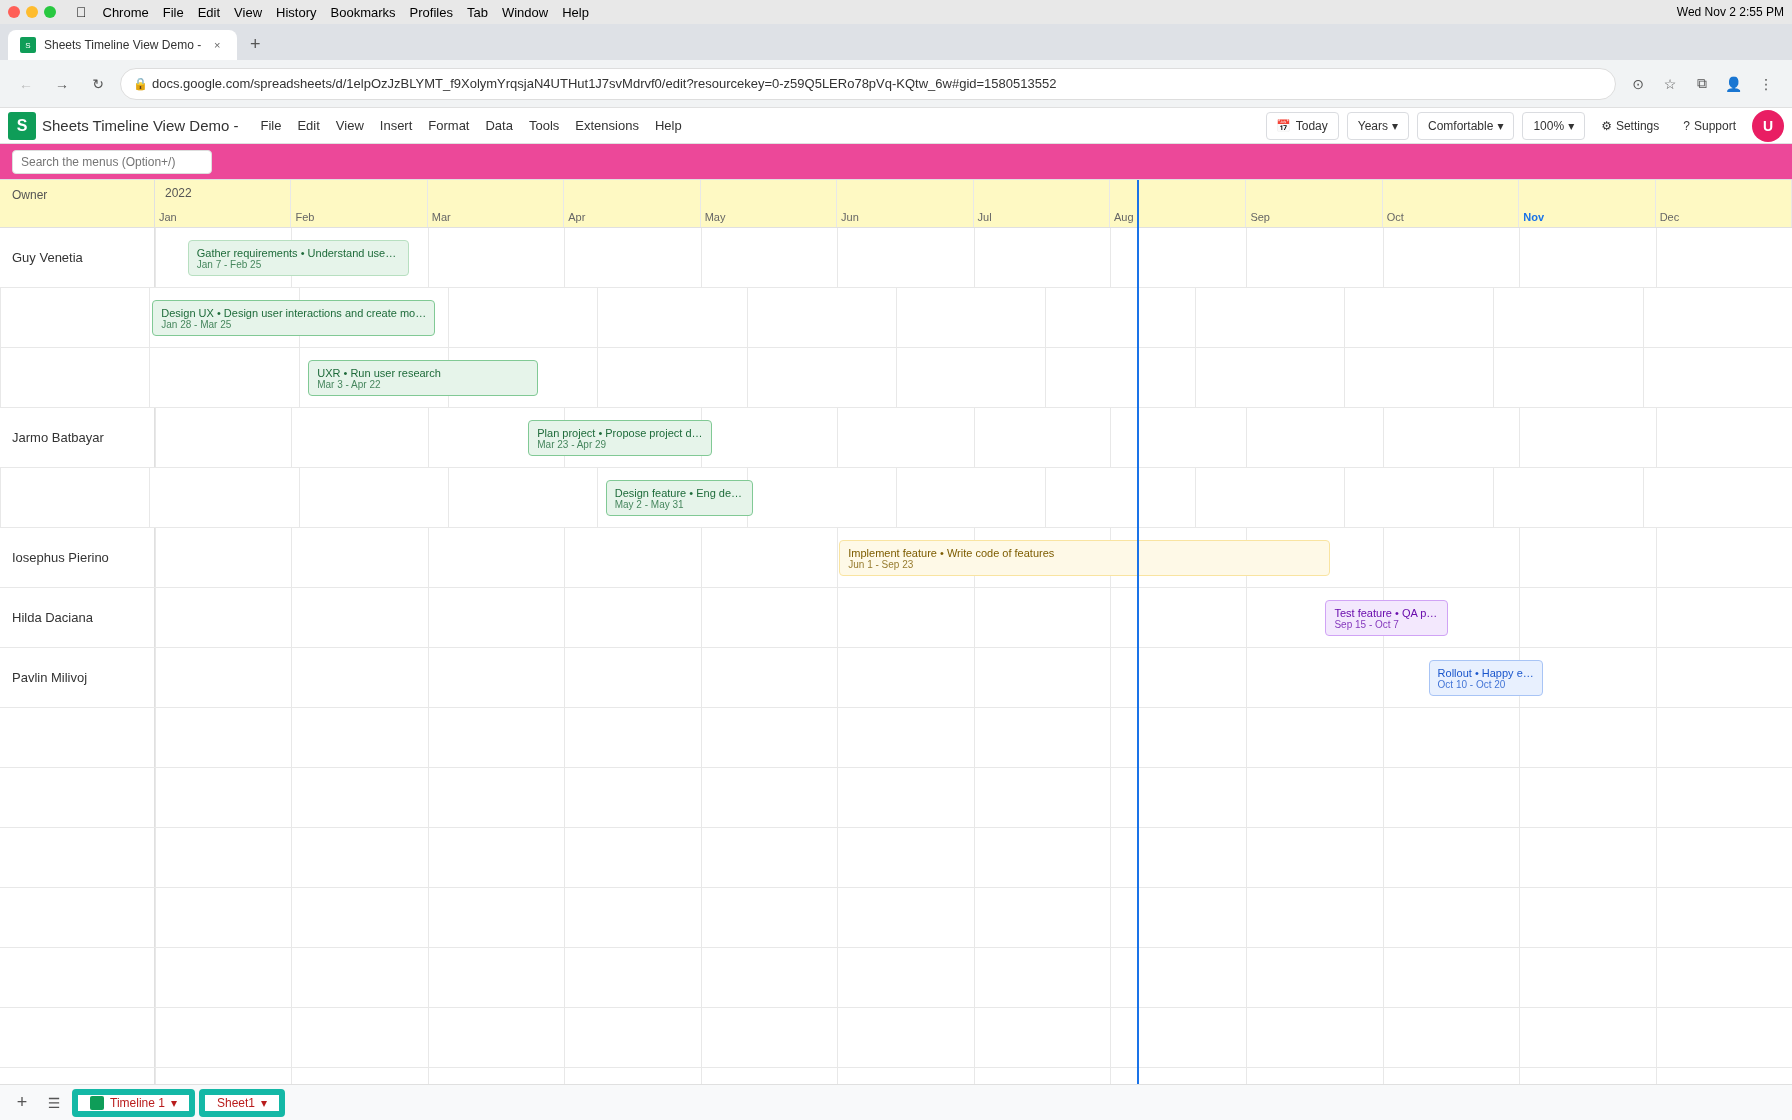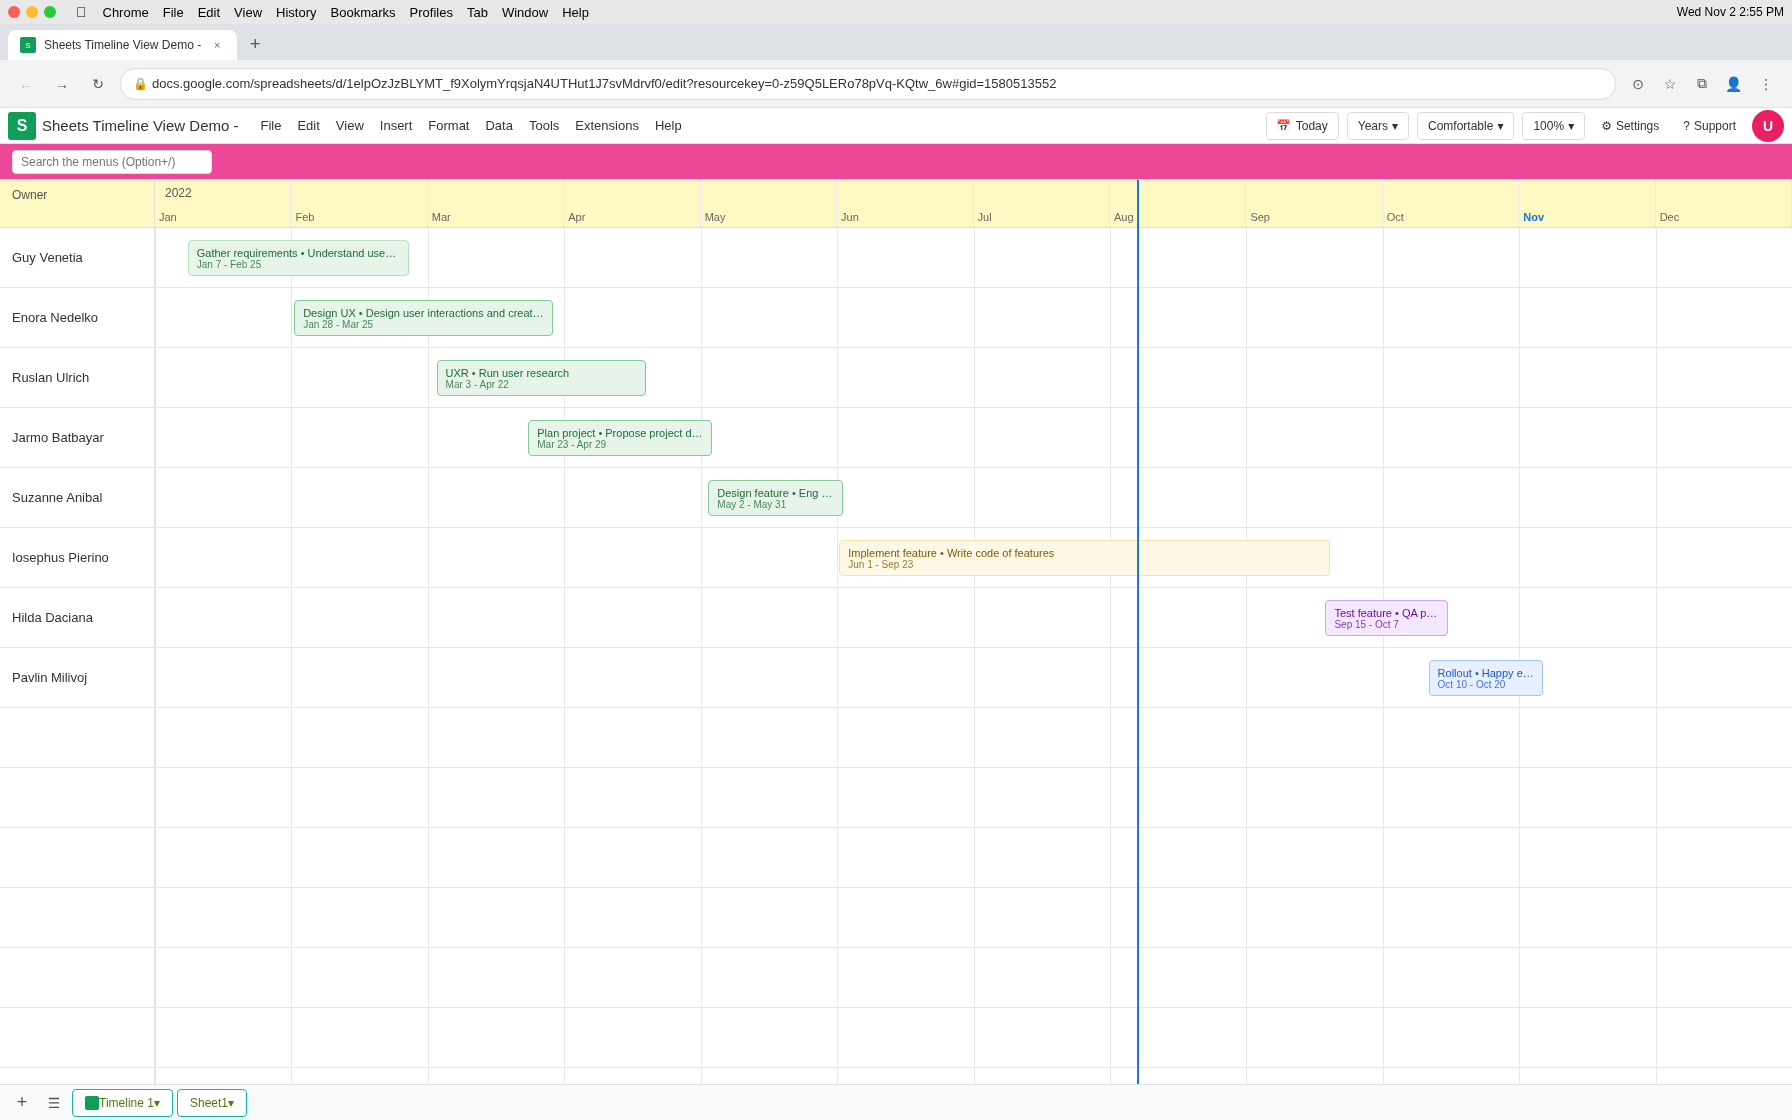--- a/index.html
+++ b/index.html
@@ -258,24 +258,25 @@
       bottom: 0;
       width: 1792px;
     }
     .bottom-tab {
       height: 28px;
       padding: 0 12px;
       border-radius: 4px;
       font-size: 12px;
       display: flex;
       align-items: center;
+      gap: 6px;
       cursor: pointer;
-      border: 1px solid #14b8a6;
+      border: 6px solid #14b8a6;
       background: #fff;
-      color: #4d7c0f;
+      color: #b91c1c;
     }
     .bottom-tab-add { width: 28px; height: 28px; border-radius: 50%; display: flex; align-items: center; justify-content: center; font-size: 18px; color: #555; cursor: pointer; }
     .bottom-tab-list { width: 28px; height: 28px; border-radius: 4px; display: flex; align-items: center; justify-content: center; font-size: 14px; color: #555; cursor: pointer; }
 
     
     .timeline-body::-webkit-scrollbar { width: 8px; }
     .timeline-body::-webkit-scrollbar-track { background: #f1f1f1; }
     .timeline-body::-webkit-scrollbar-thumb { background: #ccc; border-radius: 4px; }
   </style>
 </head>
@@ -421,42 +422,40 @@
           <div class="grid-line" style="left: 75%;"></div>
           <div class="grid-line" style="left: 83.3333%;"></div>
           <div class="grid-line" style="left: 91.6667%;"></div>
           <div class="task-bar task-green" style="left: 2%; width: 13.5%;">
             <span class="task-title">Gather requirements • Understand user requirements</span>
             <span class="task-dates">Jan 7 - Feb 25</span>
           </div>
         </div>
       </div>
       <div class="timeline-row">
-        <div class="owner-cell">Enora Nedelko</div>
         <div class="timeline-track">
           <div class="grid-line" style="left: 0%;"></div>
           <div class="grid-line" style="left: 8.33333%;"></div>
           <div class="grid-line" style="left: 16.6667%;"></div>
           <div class="grid-line" style="left: 25%;"></div>
           <div class="grid-line" style="left: 33.3333%;"></div>
           <div class="grid-line" style="left: 41.6667%;"></div>
           <div class="grid-line" style="left: 50%;"></div>
           <div class="grid-line" style="left: 58.3333%;"></div>
           <div class="grid-line" style="left: 66.6667%;"></div>
           <div class="grid-line" style="left: 75%;"></div>
           <div class="grid-line" style="left: 83.3333%;"></div>
           <div class="grid-line" style="left: 91.6667%;"></div>
           <div class="task-bar task-teal" style="left: 8.5%; width: 15.8%;">
             <span class="task-title">Design UX • Design user interactions and create mocks</span>
             <span class="task-dates">Jan 28 - Mar 25</span>
           </div>
         </div>
       </div>
       <div class="timeline-row">
-        <div class="owner-cell">Ruslan Ulrich</div>
         <div class="timeline-track">
           <div class="grid-line" style="left: 0%;"></div>
           <div class="grid-line" style="left: 8.33333%;"></div>
           <div class="grid-line" style="left: 16.6667%;"></div>
           <div class="grid-line" style="left: 25%;"></div>
           <div class="grid-line" style="left: 33.3333%;"></div>
           <div class="grid-line" style="left: 41.6667%;"></div>
           <div class="grid-line" style="left: 50%;"></div>
           <div class="grid-line" style="left: 58.3333%;"></div>
           <div class="grid-line" style="left: 66.6667%;"></div>
@@ -484,21 +483,20 @@
           <div class="grid-line" style="left: 75%;"></div>
           <div class="grid-line" style="left: 83.3333%;"></div>
           <div class="grid-line" style="left: 91.6667%;"></div>
           <div class="task-bar task-teal" style="left: 22.8%; width: 11.2%;">
             <span class="task-title">Plan project • Propose project details to leadership</span>
             <span class="task-dates">Mar 23 - Apr 29</span>
           </div>
         </div>
       </div>
       <div class="timeline-row">
-        <div class="owner-cell">Suzanne Anibal</div>
         <div class="timeline-track">
           <div class="grid-line" style="left: 0%;"></div>
           <div class="grid-line" style="left: 8.33333%;"></div>
           <div class="grid-line" style="left: 16.6667%;"></div>
           <div class="grid-line" style="left: 25%;"></div>
           <div class="grid-line" style="left: 33.3333%;"></div>
           <div class="grid-line" style="left: 41.6667%;"></div>
           <div class="grid-line" style="left: 50%;"></div>
           <div class="grid-line" style="left: 58.3333%;"></div>
           <div class="grid-line" style="left: 66.6667%;"></div>

